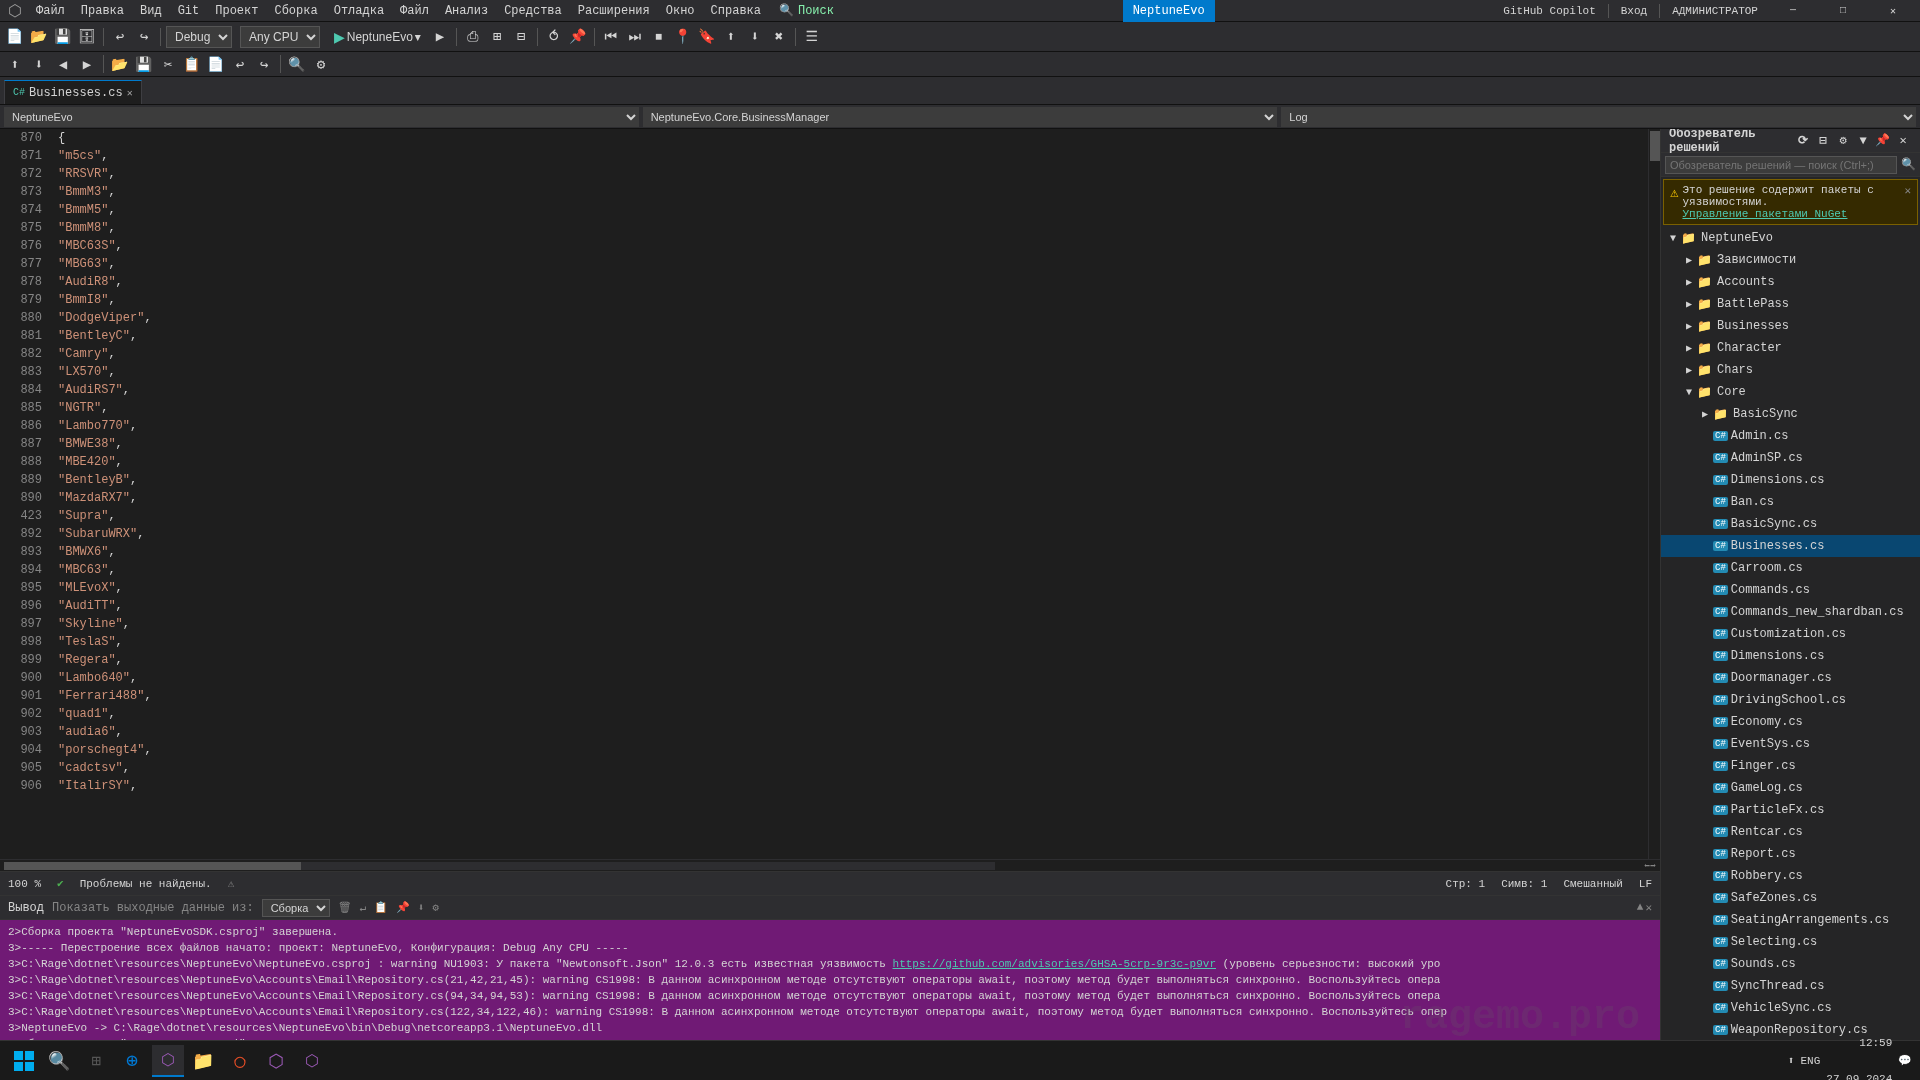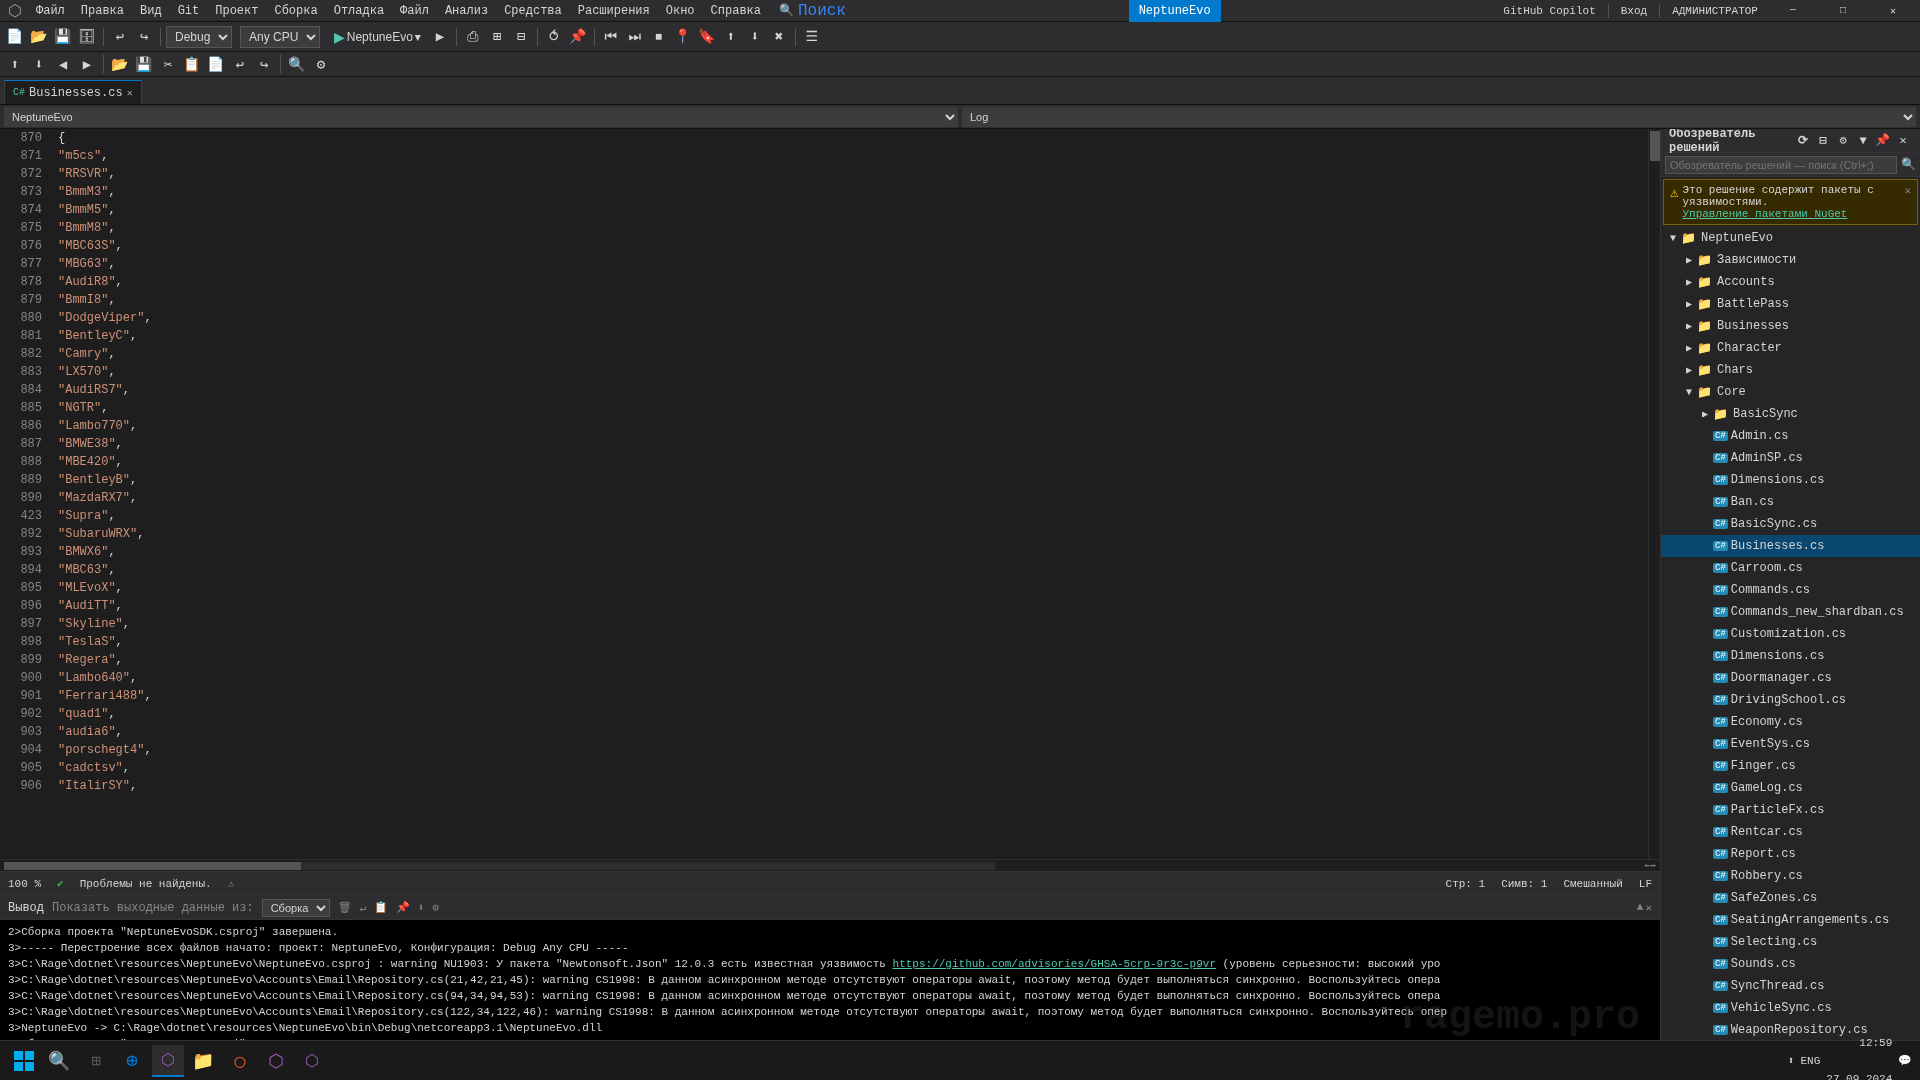--- a/index.html
+++ b/index.html
@@ -289,21 +289,21 @@
       font-size: 9px; 
       padding: 0 2px; 
       border-radius: 2px; 
       margin-right: 3px;
       flex-shrink: 0;
     }
 
     
     .output-panel {
       height: 185px;
-      background: #000000;
+      background: #701a75;
       border-top: 1px solid #333;
       display: flex;
       flex-direction: column;
     }
     .output-header {
       background: #2d2d30;
       height: 24px;
       display: flex;
       align-items: center;
       padding: 0 8px;
@@ -412,21 +412,21 @@
       <div class="menu-item">Отладка</div>
       <div class="menu-item">Файл</div>
       <div class="menu-item">Анализ</div>
       <div class="menu-item">Средства</div>
       <div class="menu-item">Расширения</div>
       <div class="menu-item">Окно</div>
       <div class="menu-item">Справка</div>
     </div>
     <div style="display:flex; align-items:center; gap:4px; padding:0 8px;">
       <span style="font-size:12px; color:#858585;">🔍</span>
-      <span style="font-size:16px; color:#3b82f6;">Поиск</span>
+      <span style="font-size:12px; color:#86efac;">Поиск</span>
     </div>
   </div>
   <div style="display:flex; align-items:center; gap:8px;">
     <div class="app-title">NeptuneEvo</div>
   </div>
   <div class="title-bar-right">
     <span style="font-size:11px; color:#d4d4d4; padding:0 8px;">GitHub Copilot</span>
     <span style="width:1px; height:14px; background:#555;"></span>
     <span style="font-size:11px; color:#d4d4d4; padding:0 8px;">Вход</span>
     <span style="width:1px; height:14px; background:#555;"></span>
@@ -504,20 +504,23 @@
     <span>Businesses.cs</span>
     <span class="close-x">✕</span>
   </div>
 </div>
 
 <div class="nav-bar">
   <select class="nav-dropdown">
     <option>NeptuneEvo</option>
   </select>
   <select class="nav-dropdown">
+    <option>NeptuneEvo.Core.BusinessManager</option>
+  </select>
+  <select class="nav-dropdown">
     <option>Log</option>
   </select>
 </div>
 
 <div class="layout-wrapper">
   <div style="display:flex; flex:1; overflow:hidden;">
 
     <div class="editor-and-output">
 
       <div class="editor" style="flex:1; overflow:hidden;">

